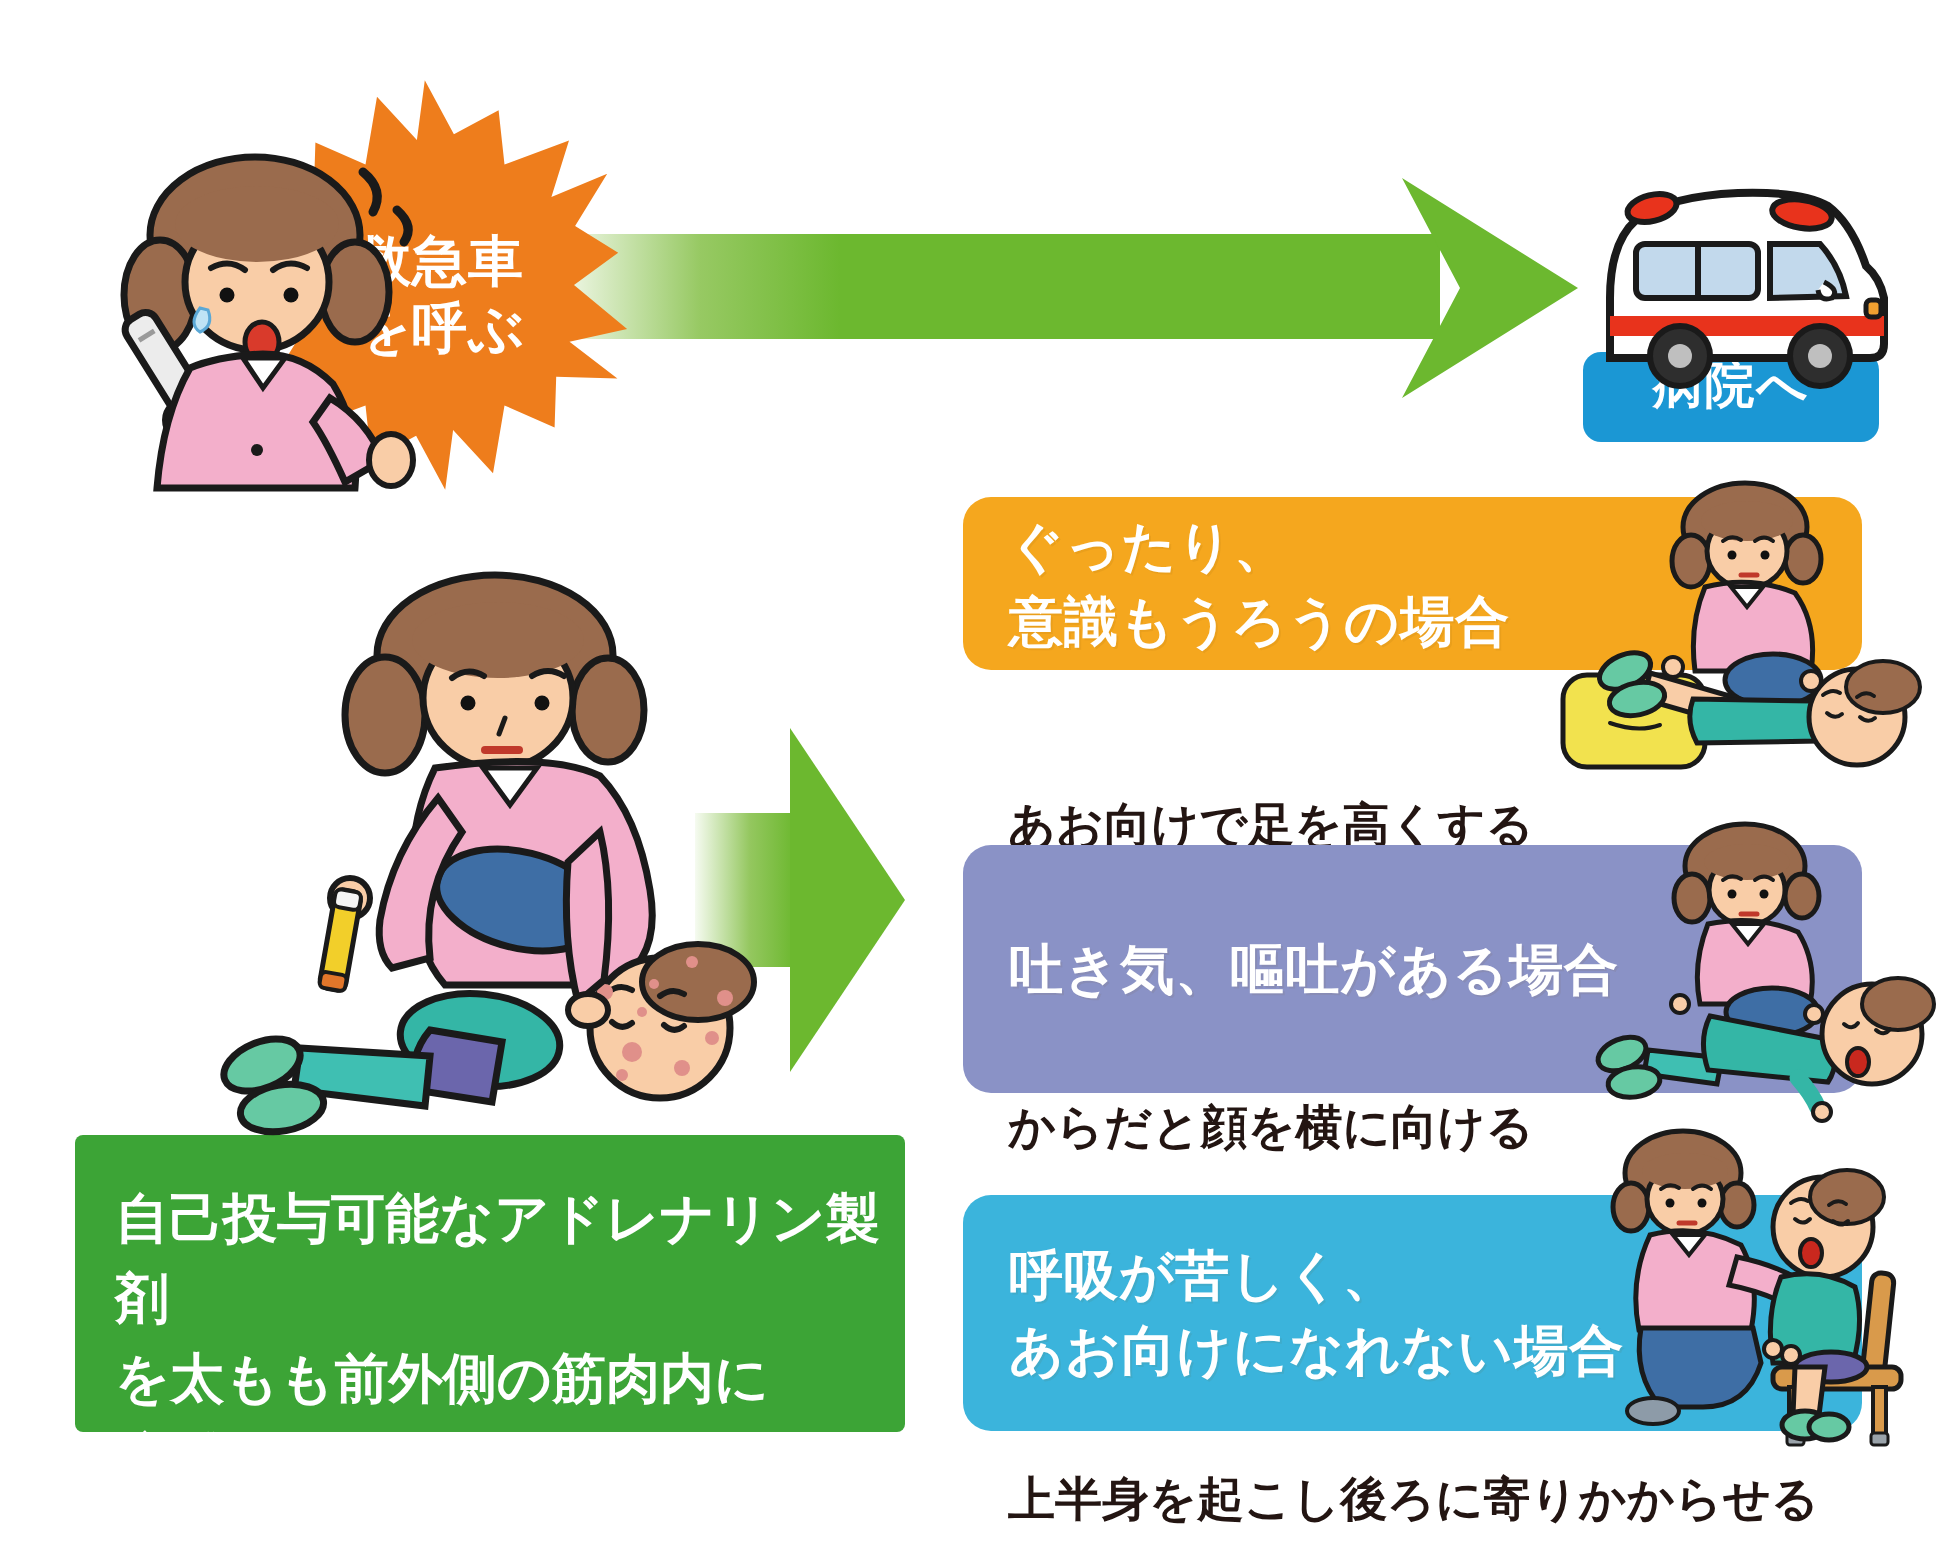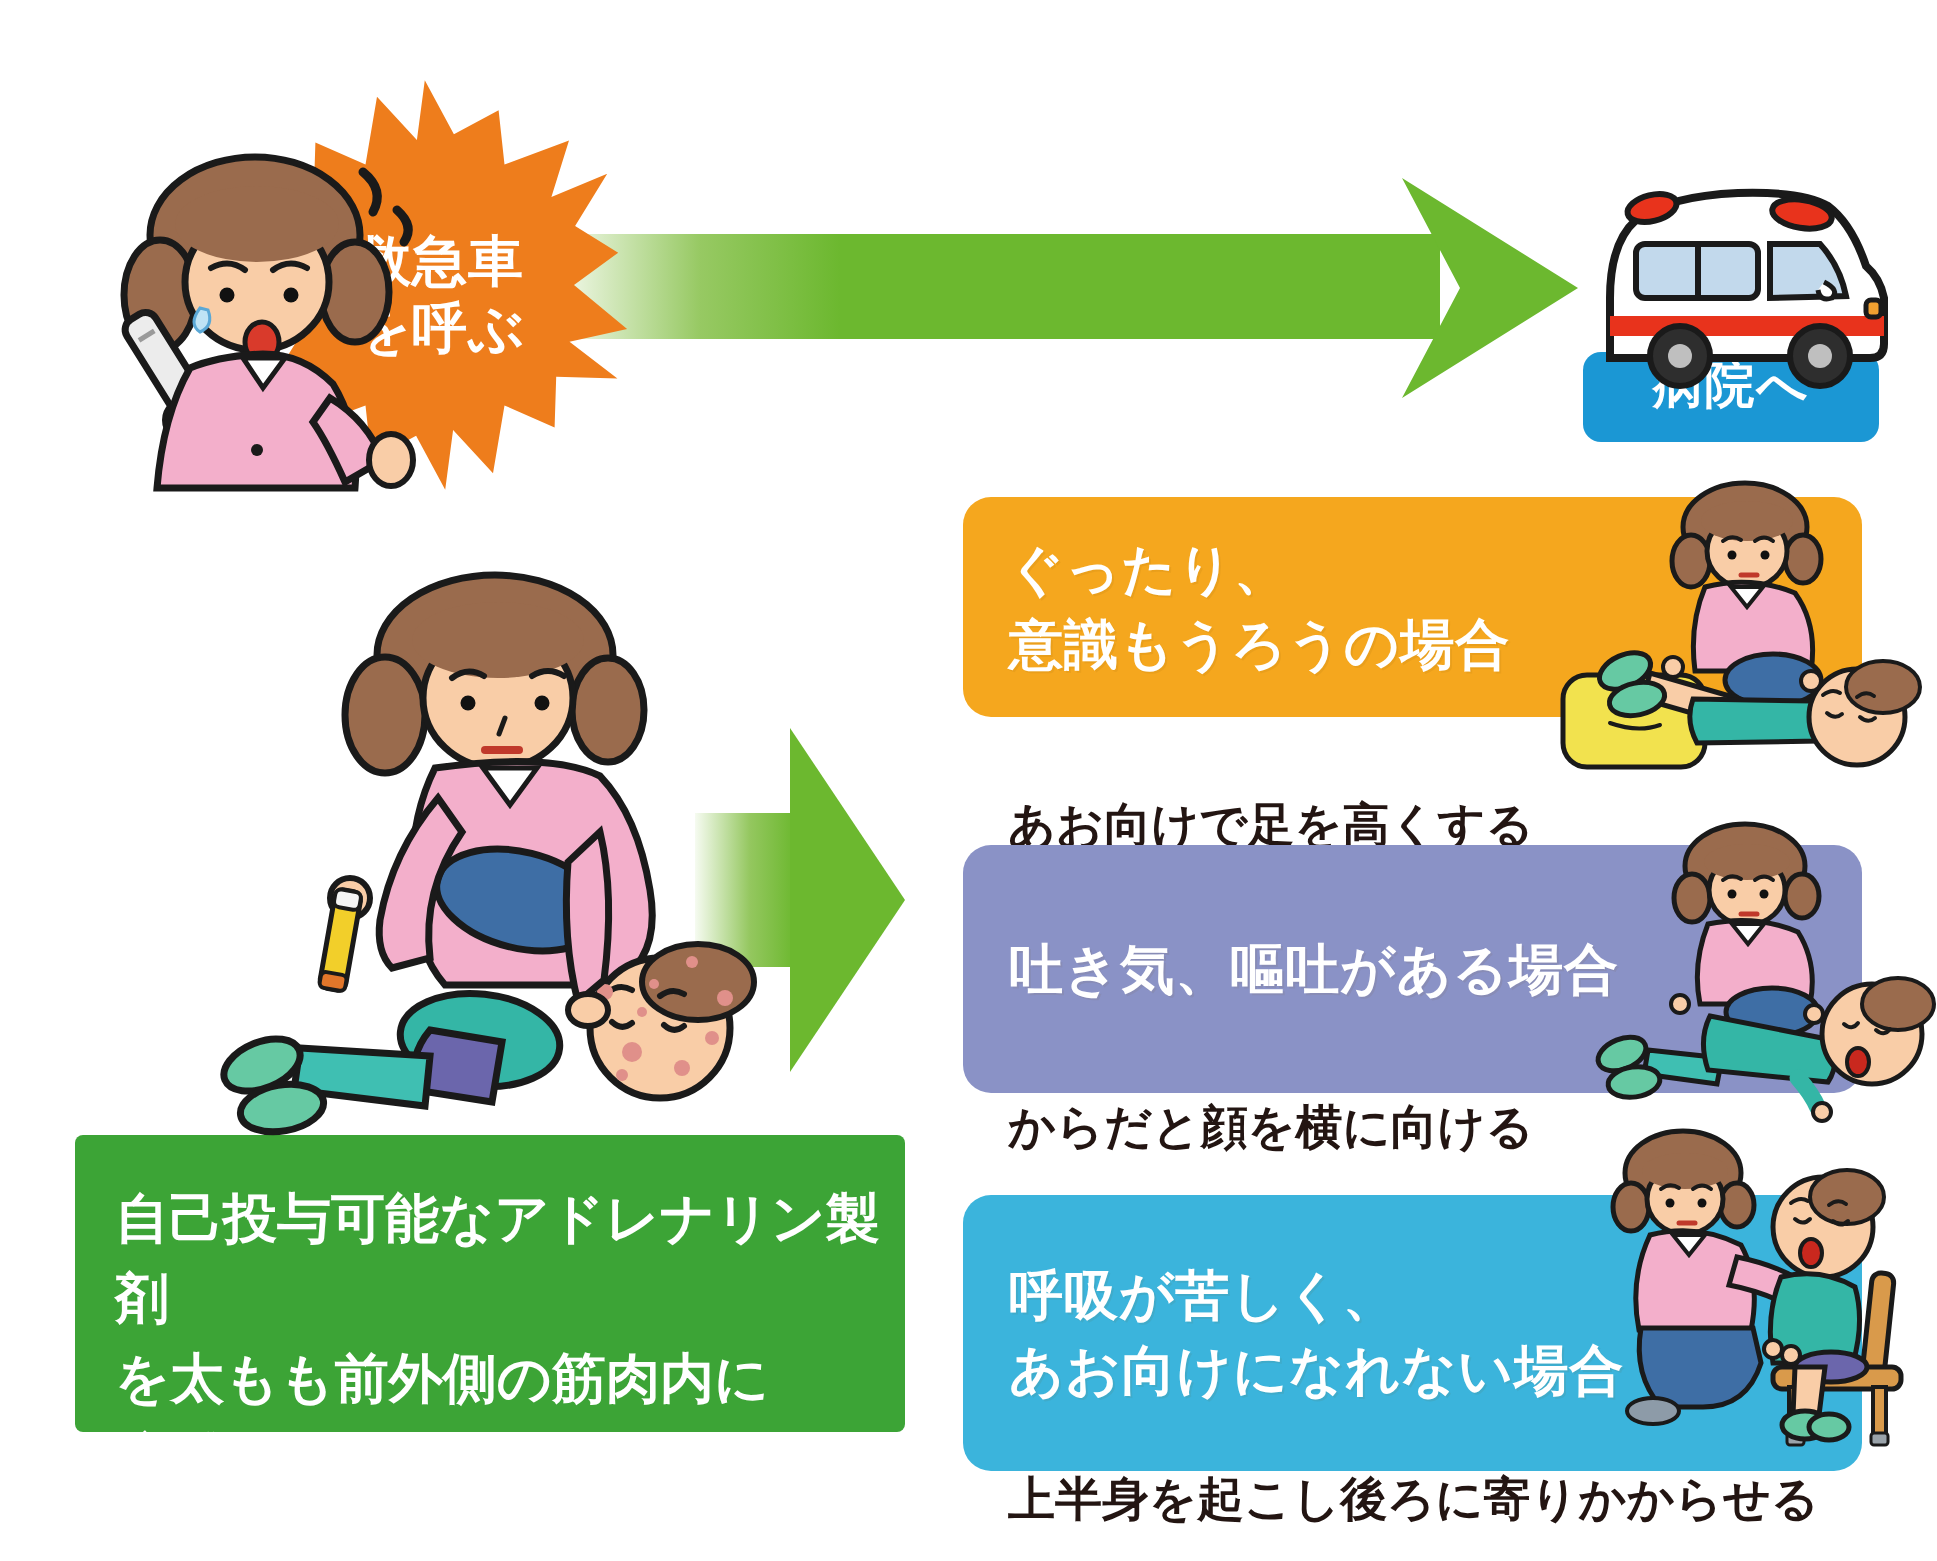--- a/index.html
+++ b/index.html
@@ -17,23 +17,23 @@
   .hospital-box{
     left:1583px;top:352px;width:296px;height:90px;border-radius:18px;z-index:2;
     display:flex;justify-content:center;
   }
   .hospital-box span{color:#fff;font-size:50px;font-weight:bold;letter-spacing:2px;}
   
   .case-box{
     left:963px;width:899px;border-radius:28px;z-index:1;
     display:flex;align-items:center;box-sizing:border-box;padding-left:46px;
   }
-  .case-box-0{top:497px;height:220px;align-items:center;}
+  .case-box-0{top:497px;height:173px;align-items:center;}
   .case-box-1{top:845px;height:248px;text-align:center;}
-  .case-box-2{top:1195px;height:276px;}
+  .case-box-2{top:1195px;height:236px;}
   .case-title{color:#fff;font-size:54px;font-weight:bold;line-height:1.38;white-space:pre-line;letter-spacing:1px;text-shadow:2px 2px 0 rgba(120,80,0,0.08);}
   .caption{left:1008px;font-size:47px;font-weight:bold;color:#231512;z-index:1;letter-spacing:0px;}
   .caption-0{top:746px;margin-top:48px;}
   .caption-1{top:1096px;}
   .caption-2{top:1422px;margin-top:46px;}
   
   .note-box{
     left:75px;top:1135px;width:830px;height:297px;border-radius:8px;z-index:1;
     box-sizing:border-box;padding:44px 20px 0 40px;
   }

